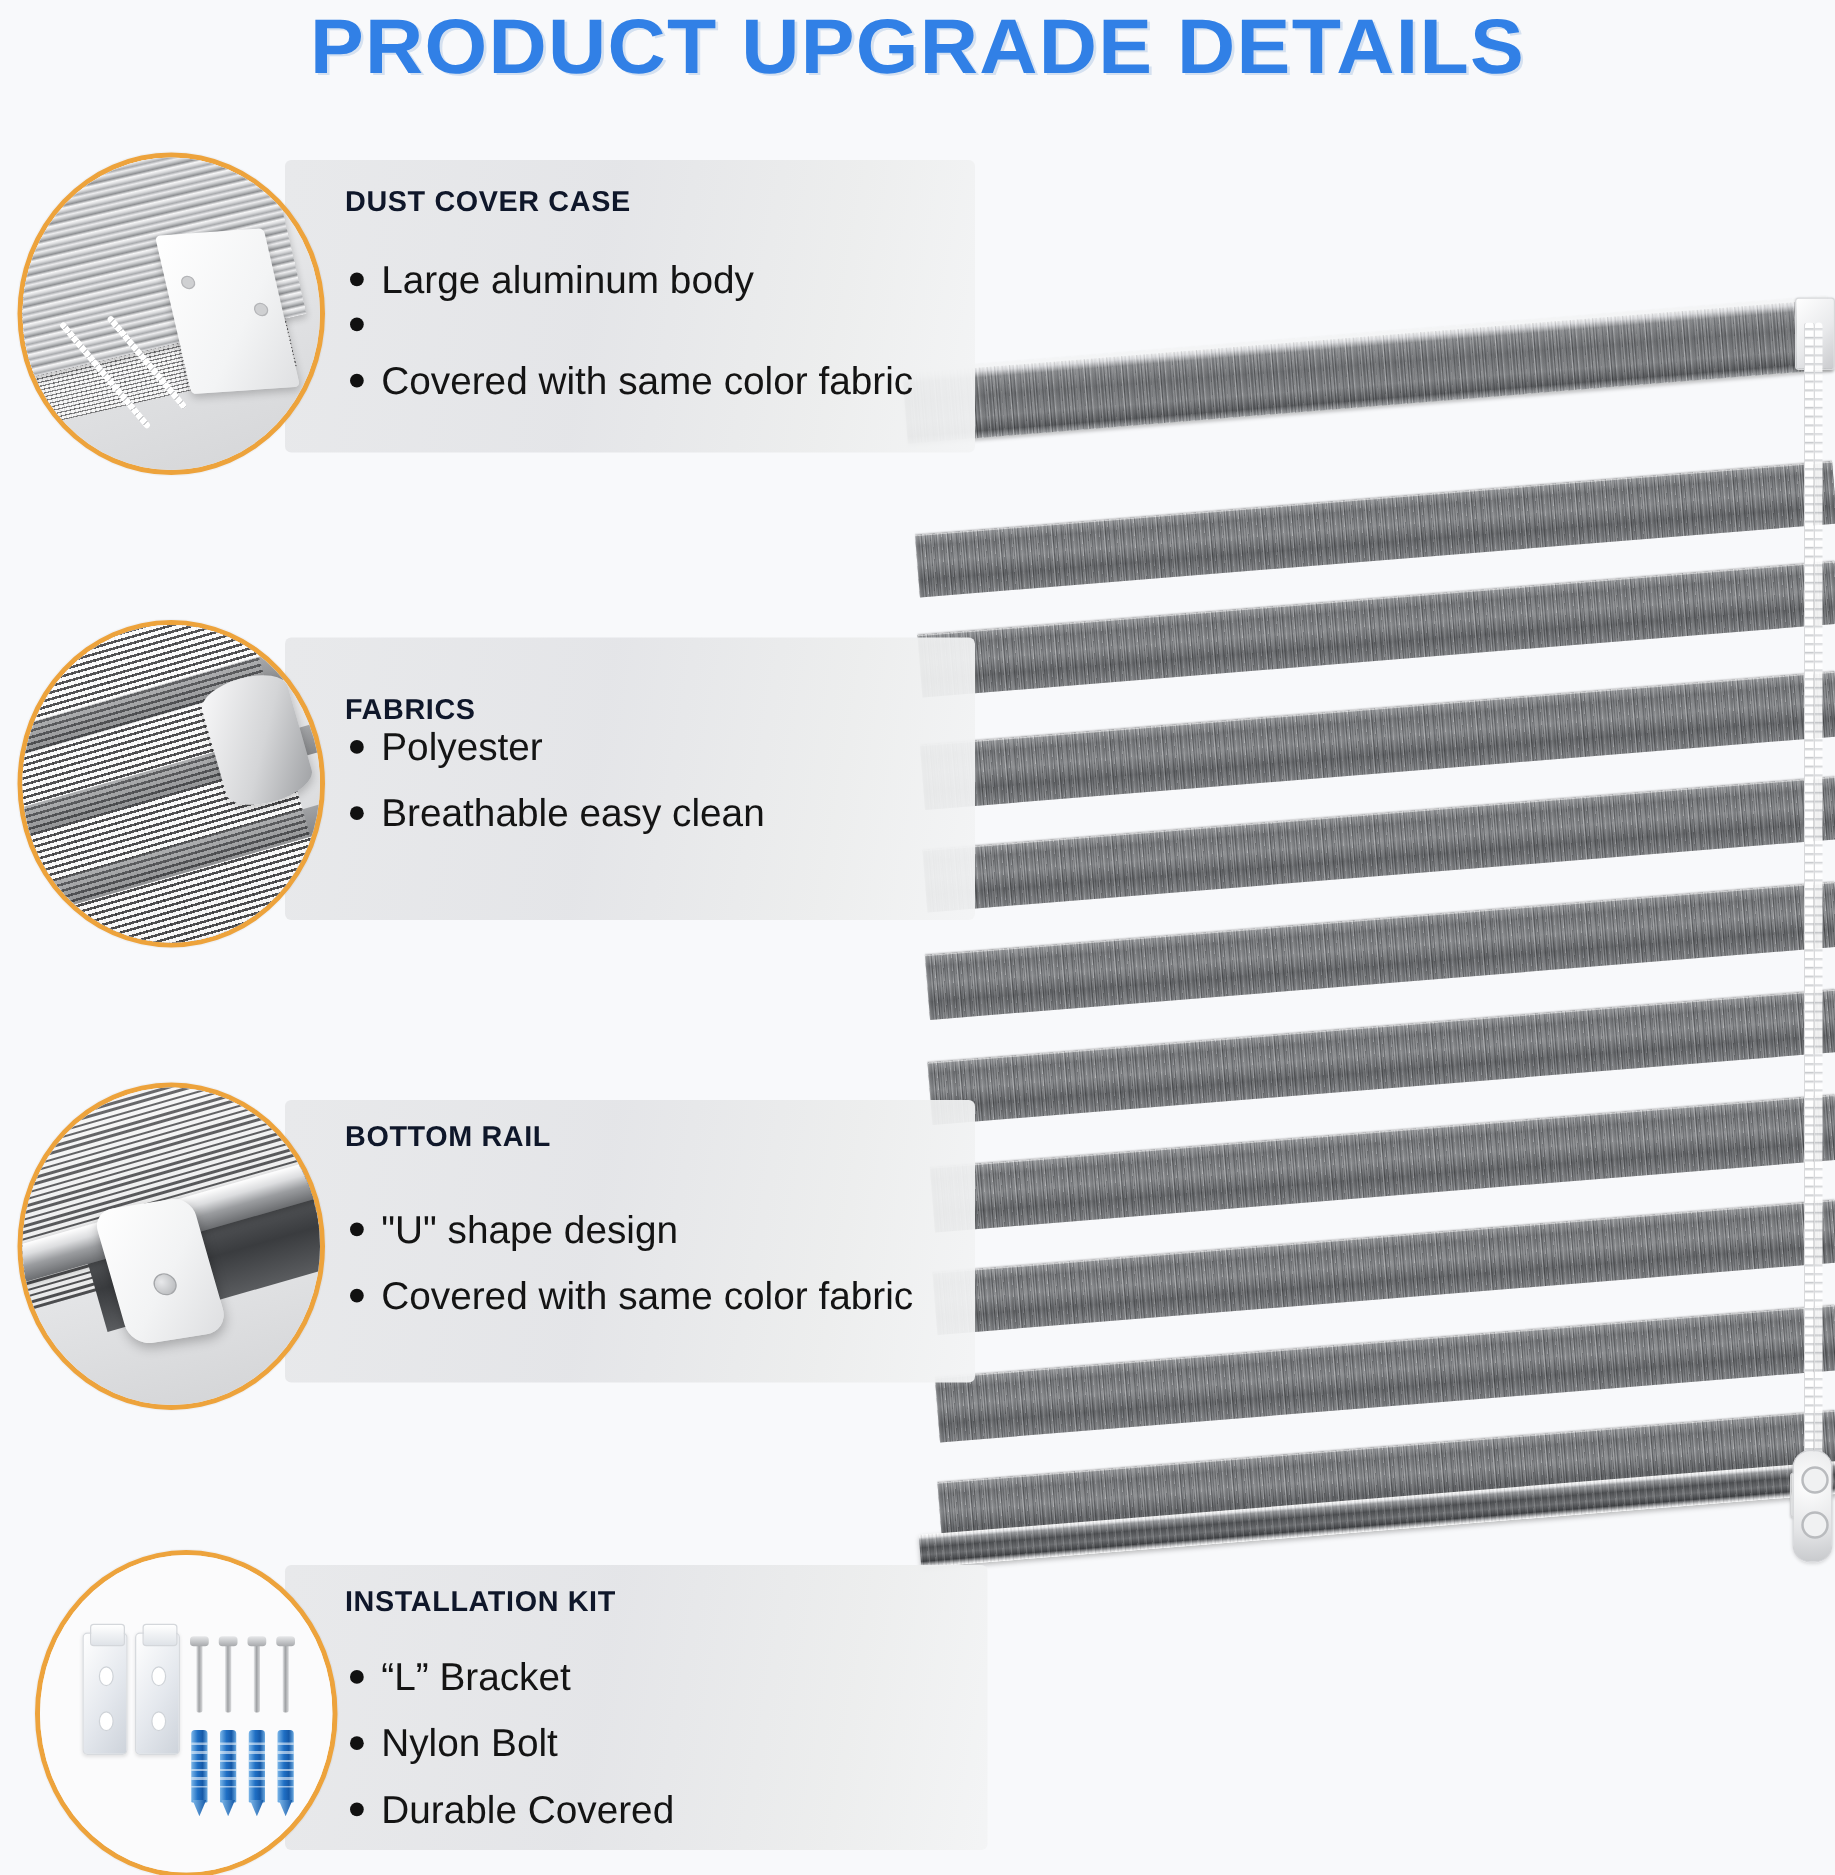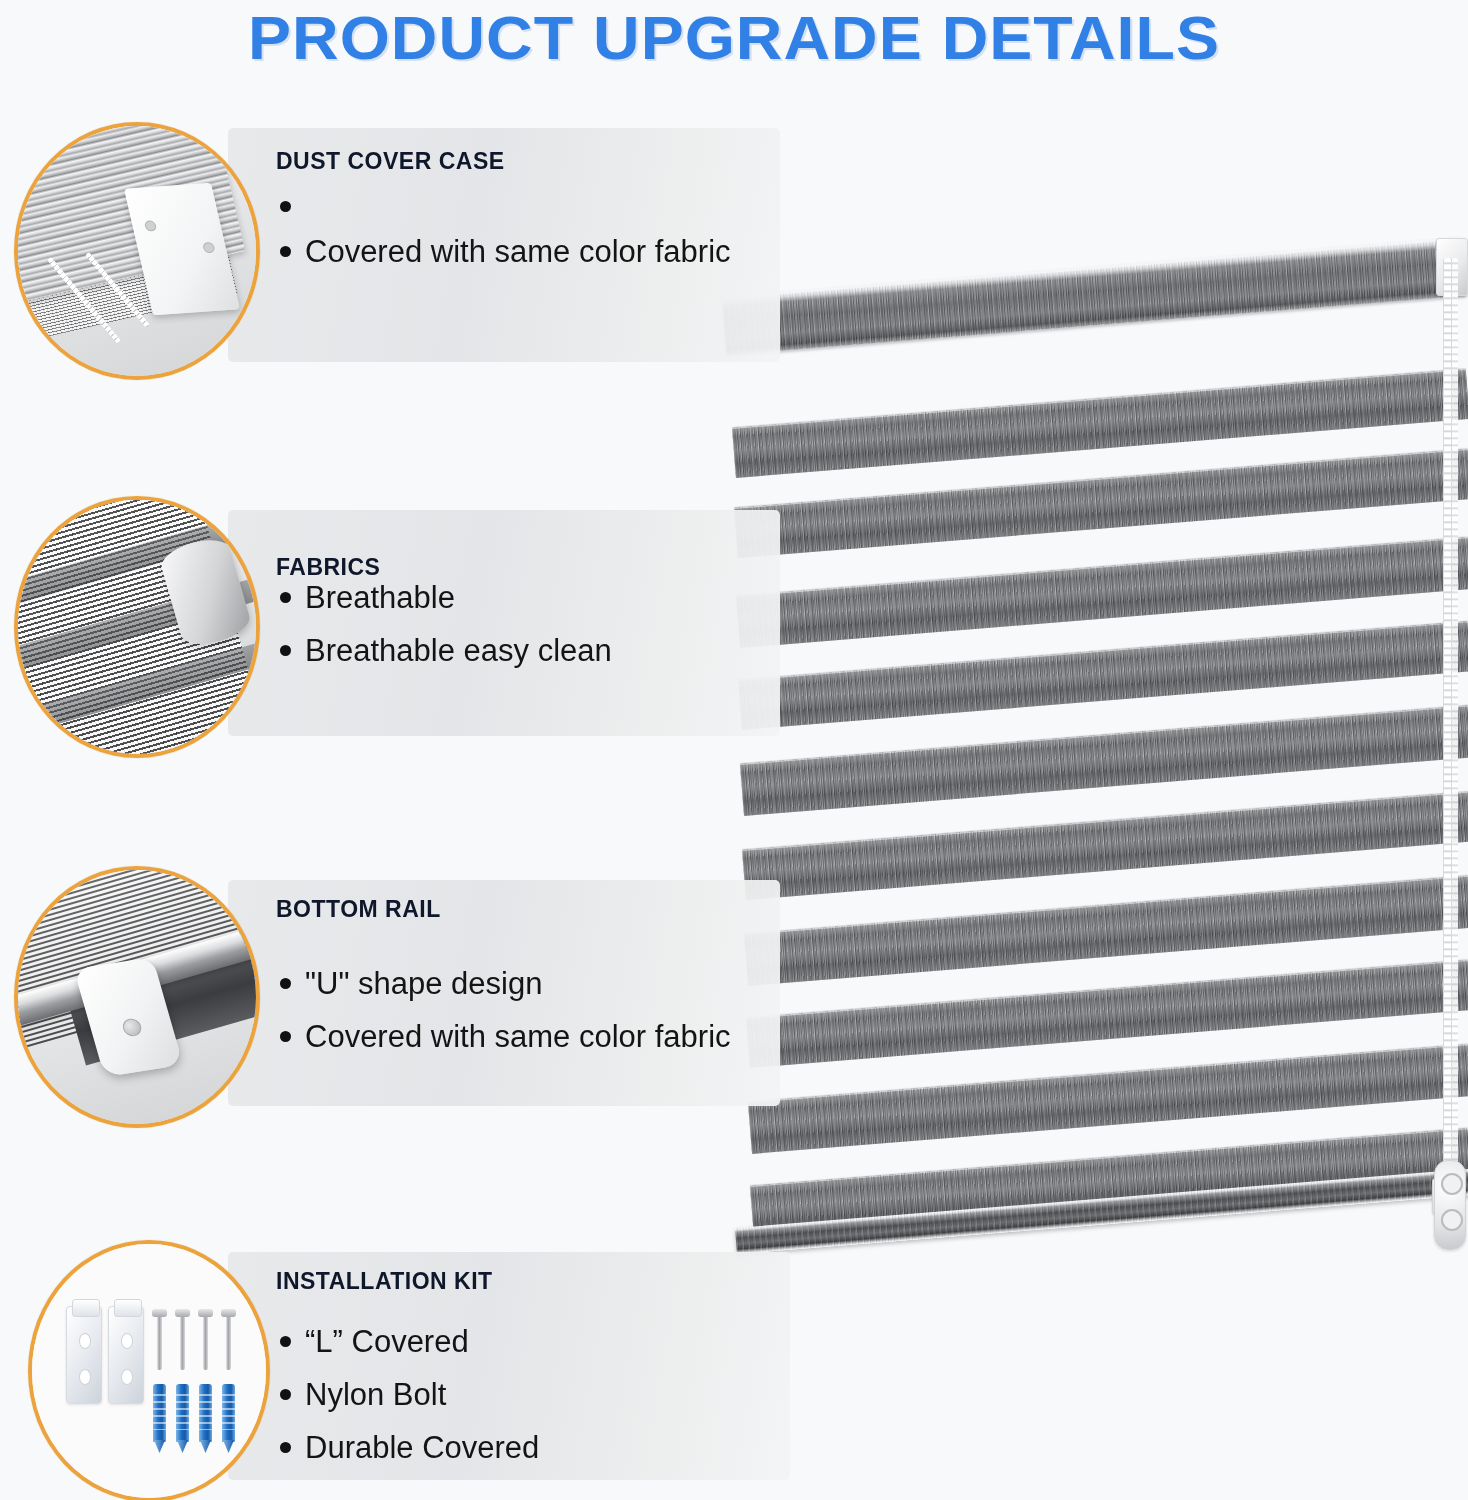--- a/index.html
+++ b/index.html
@@ -298,20 +298,24 @@
       </div>
       <div class="bead-chain"></div>
       <div class="bead-chain b2"></div>
     </div>
   </div>
 
   <div class="panel-title" style="left:276px;top:148px;">DUST COVER CASE</div>
   <ul class="bullets" style="left:280px;top:206px;">
     <li>
         <span class="dot"></span>
+        <span>Large aluminum body</span>
+      </li>
+    <li>
+        <span class="dot"></span>
       </li>
     <li>
         <span class="dot"></span>
         <span>Covered with same color fabric</span>
       </li>
   </ul>
 
   <div class="panel" style="left:228px;top:510px;width:552px;height:226px;"></div>
 
   <div class="circle" style="left:14px;top:496px;width:238px;height:254px;">
@@ -322,21 +326,21 @@
       <div class="fab-band" style="top:44%;"></div>
       <div class="fab-band" style="top:70%;"></div>
       <div class="fab-roll"></div>
     </div>
   </div>
 
   <div class="panel-title" style="left:276px;top:554px;">FABRICS</div>
   <ul class="bullets" style="left:280px;top:580px;">
     <li>
         <span class="dot"></span>
-        <span>Breathable</span>
+        <span>Polyester</span>
       </li>
     <li>
         <span class="dot"></span>
         <span>Breathable  easy clean</span>
       </li>
   </ul>
 
   <div class="panel" style="left:228px;top:880px;width:552px;height:226px;"></div>
 
   <div class="circle" style="left:14px;top:866px;width:238px;height:254px;">
@@ -392,21 +396,21 @@
       <div class="anchor" style="left:190px;top:140px;">
           <span class="tip"></span>
         </div>
     </div>
   </div>
 
   <div class="panel-title" style="left:276px;top:1268px;">INSTALLATION KIT</div>
   <ul class="bullets" style="left:280px;top:1324px;">
     <li>
         <span class="dot"></span>
-        <span>“L”  Covered</span>
+        <span>“L”  Bracket</span>
       </li>
     <li>
         <span class="dot"></span>
         <span>Nylon Bolt</span>
       </li>
     <li>
         <span class="dot"></span>
         <span>Durable Covered</span>
       </li>
   </ul>

